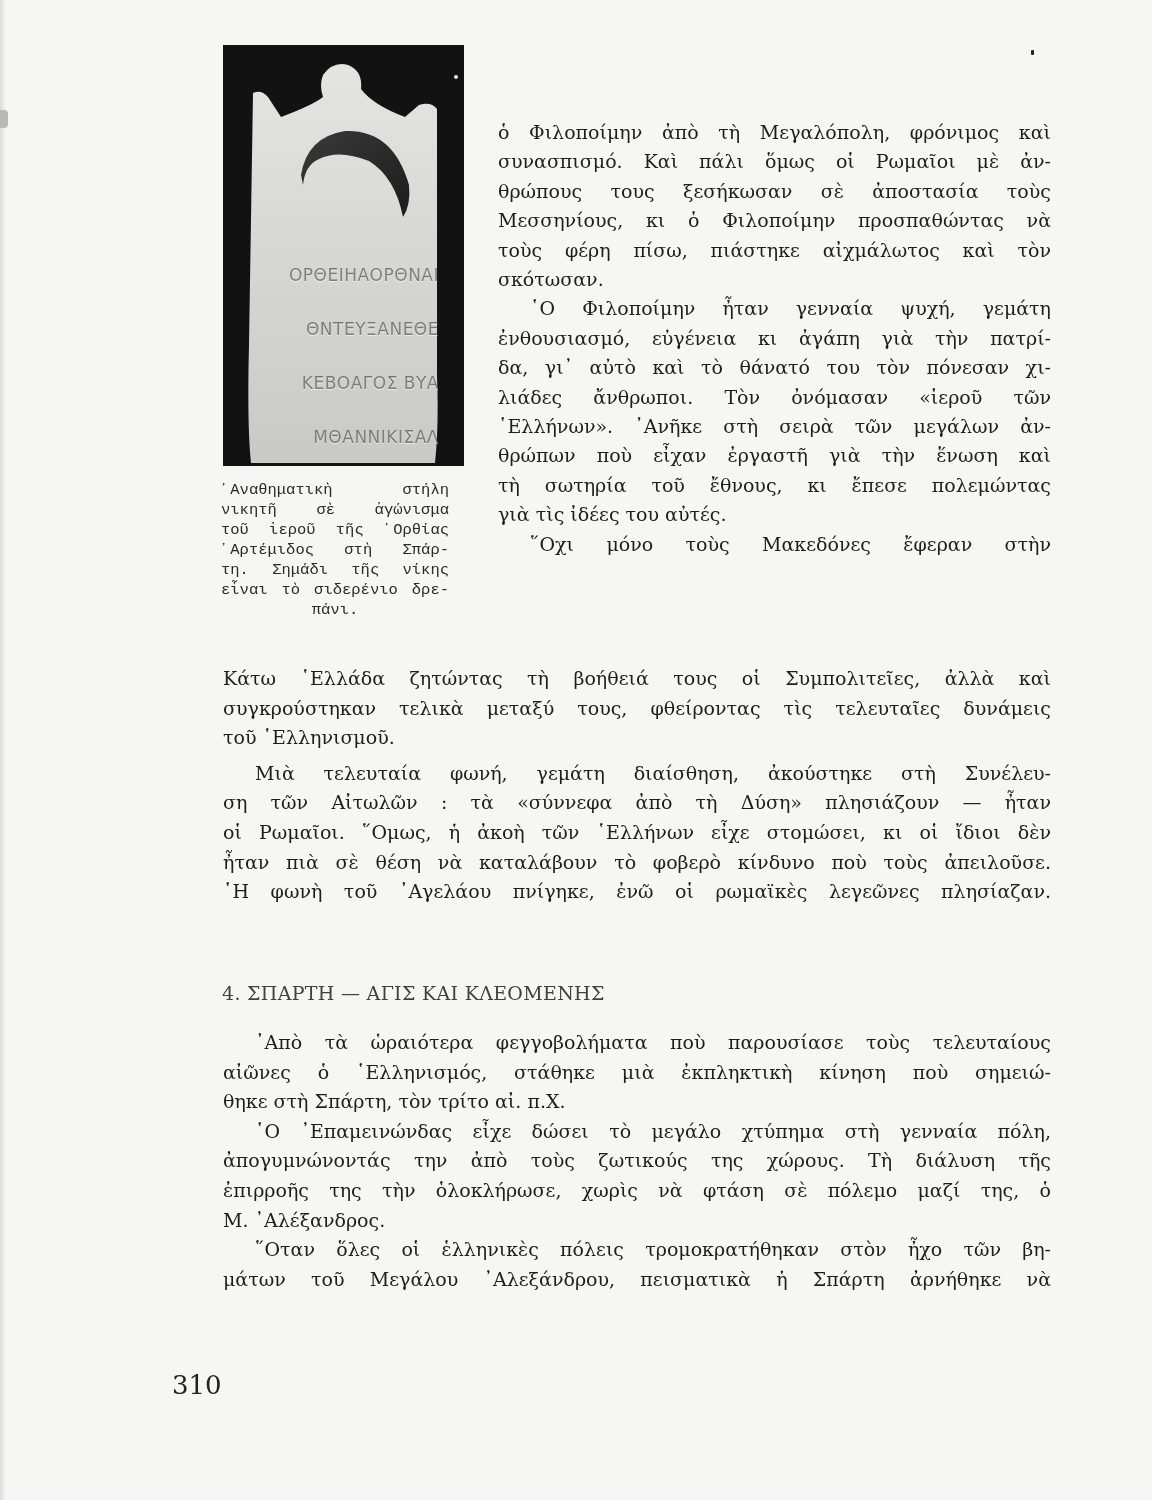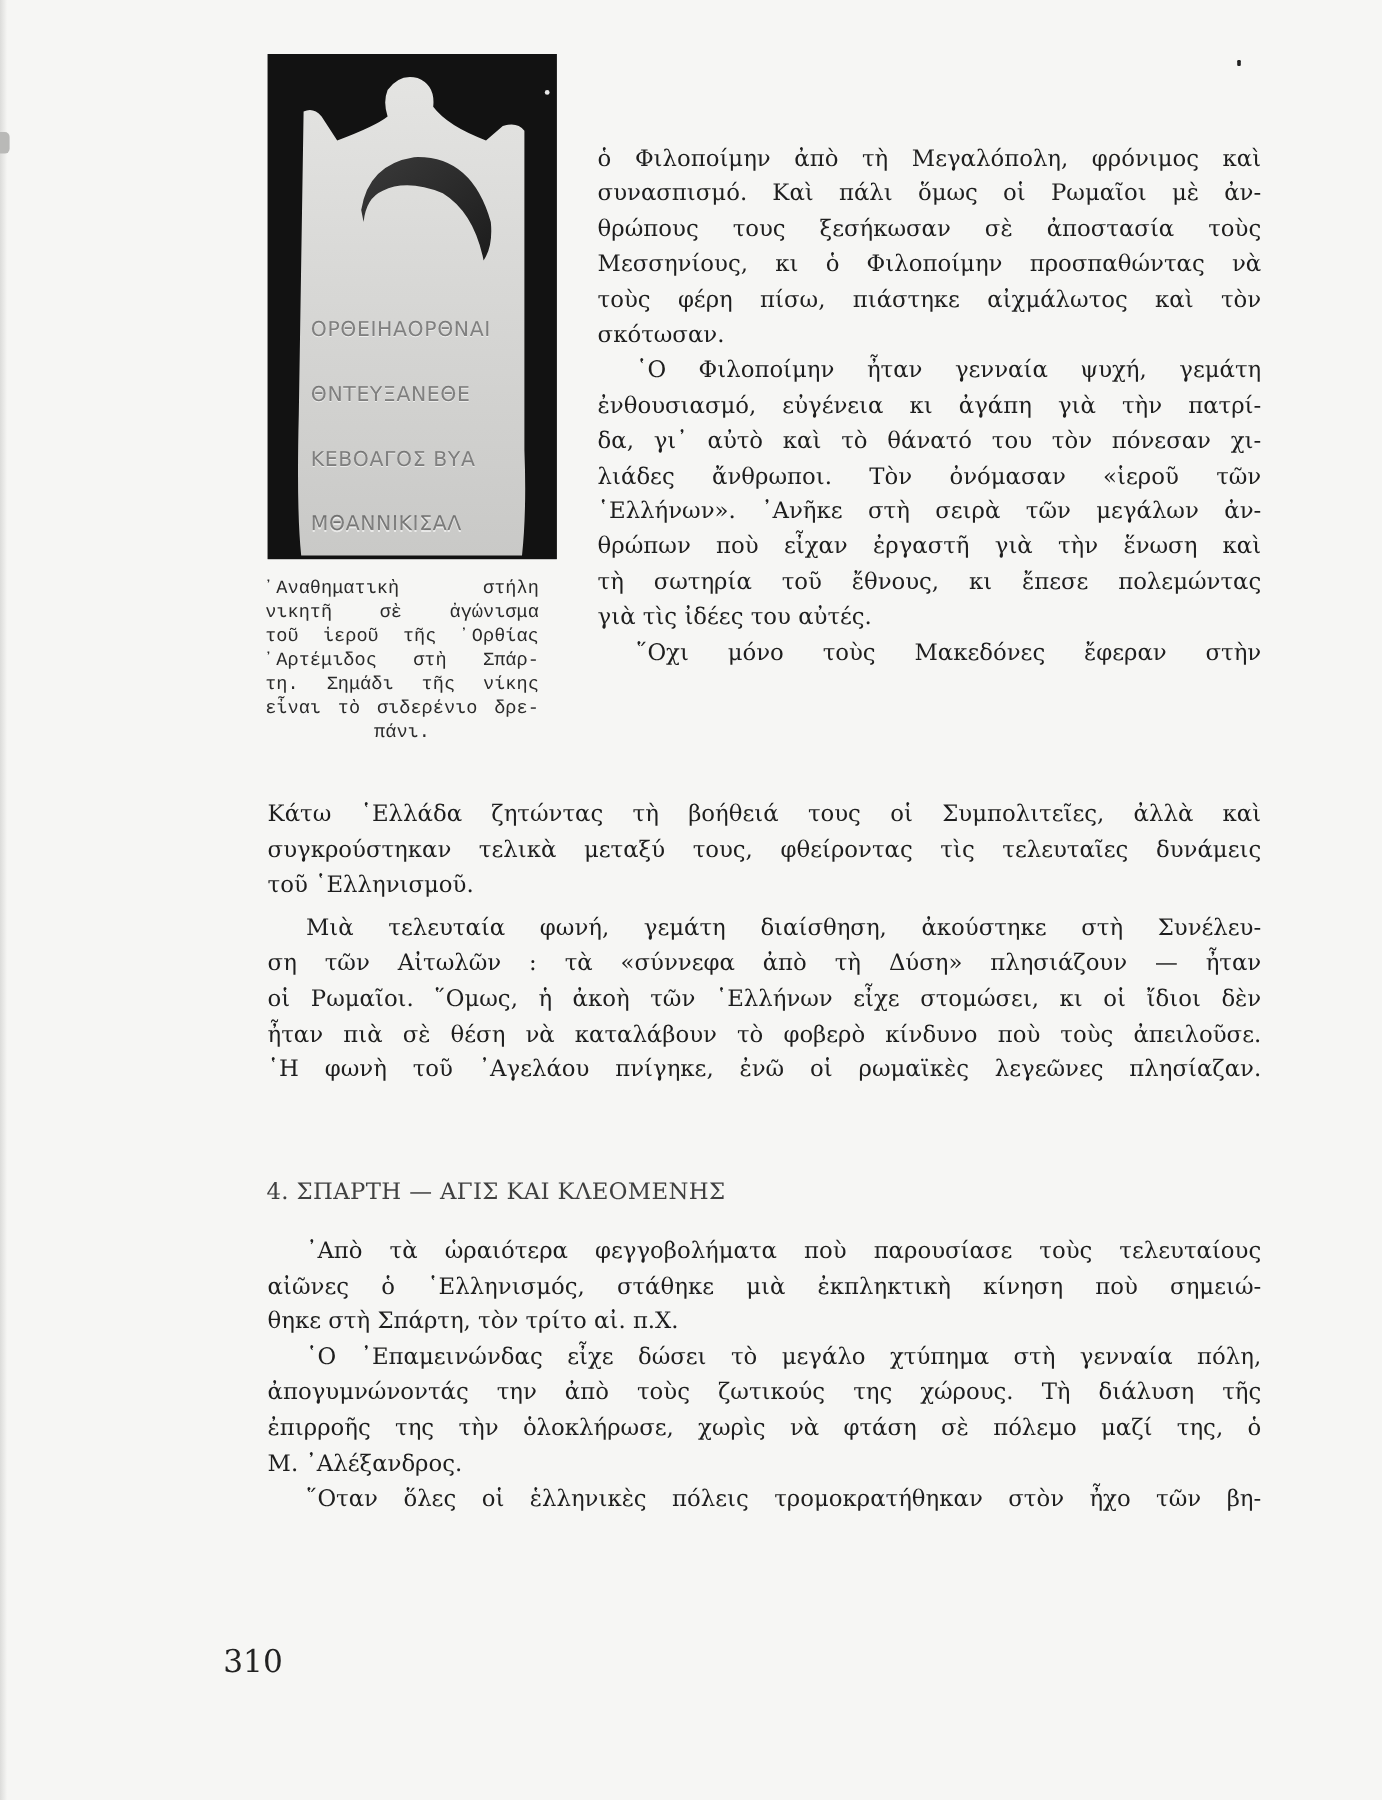--- a/index.html
+++ b/index.html
@@ -29,20 +29,21 @@
       overflow: hidden;
     }
     .photo svg { position: absolute; left: 0; top: 0; }
     .inscription {
       position: absolute; left: 36px; top: 185px; width: 180px;
       font-family: "DejaVu Sans", "Liberation Sans", sans-serif;
       font-size: 17px; line-height: 18px;
       color: rgba(40,40,40,0.55); letter-spacing: 0.5px;
       text-shadow: 0 1px 0 rgba(255,255,255,0.6);
       white-space: pre;
+      text-align: right;
     }
     
     .caption {
       position: absolute; left: 221px; top: 480px; width: 228px;
       font-size: 15.5px; line-height: 20px;
       text-align: justify; text-align-last: center;
       color: #2a2a2a;
       font-family: Liberation Mono, monospace;
     }
     .caption span { display: block; }
@@ -57,21 +58,21 @@
     .line.indent { padding-left: 32px; }
     .full-text {
       position: absolute; left: 223px; width: 828px;
       font-size: 19px; line-height: 29.6px; color: #1e1e1e;
     }
     .section-heading {
       position: absolute; left: 222px; top: 982px;
       font-size: 19px; letter-spacing: 0.3px; color: #404040;
     }
     .page-number {
-      position: absolute; left: 186px; top: 1370px;
+      position: absolute; left: 172px; top: 1370px;
       font-size: 26px; color: #222;
     }
   </style>
 </head>
 <body>
 
 <div class="page-edge"></div>
 <div class="page-edge-smudge"></div>
 <div class="corner-mark"></div>
 
@@ -168,16 +169,17 @@
     <span class="line last">θηκε στὴ Σπάρτη, τὸν τρίτο αἰ. π.Χ.</span>
   </p>
   <p>
     <span class="line indent">῾Ο ᾿Επαμεινώνδας εἶχε δώσει τὸ μεγάλο χτύπημα στὴ γενναία πόλη,</span>
     <span class="line">ἀπογυμνώνοντάς την ἀπὸ τοὺς ζωτικούς της χώρους. Τὴ διάλυση τῆς</span>
     <span class="line">ἐπιρροῆς της τὴν ὁλοκλήρωσε, χωρὶς νὰ φτάση σὲ πόλεμο μαζί της, ὁ</span>
     <span class="line last">Μ. ᾿Αλέξανδρος.</span>
   </p>
   <p>
     <span class="line indent">῞Οταν ὅλες οἱ ἑλληνικὲς πόλεις τρομοκρατήθηκαν στὸν ἦχο τῶν βη-</span>
+    <span class="line">μάτων τοῦ Μεγάλου ᾿Αλεξάνδρου, πεισματικὰ ἡ Σπάρτη ἀρνήθηκε νὰ</span>
   </p>
 </div>
 
 <div class="page-number">310</div>
 
 </body></html>

